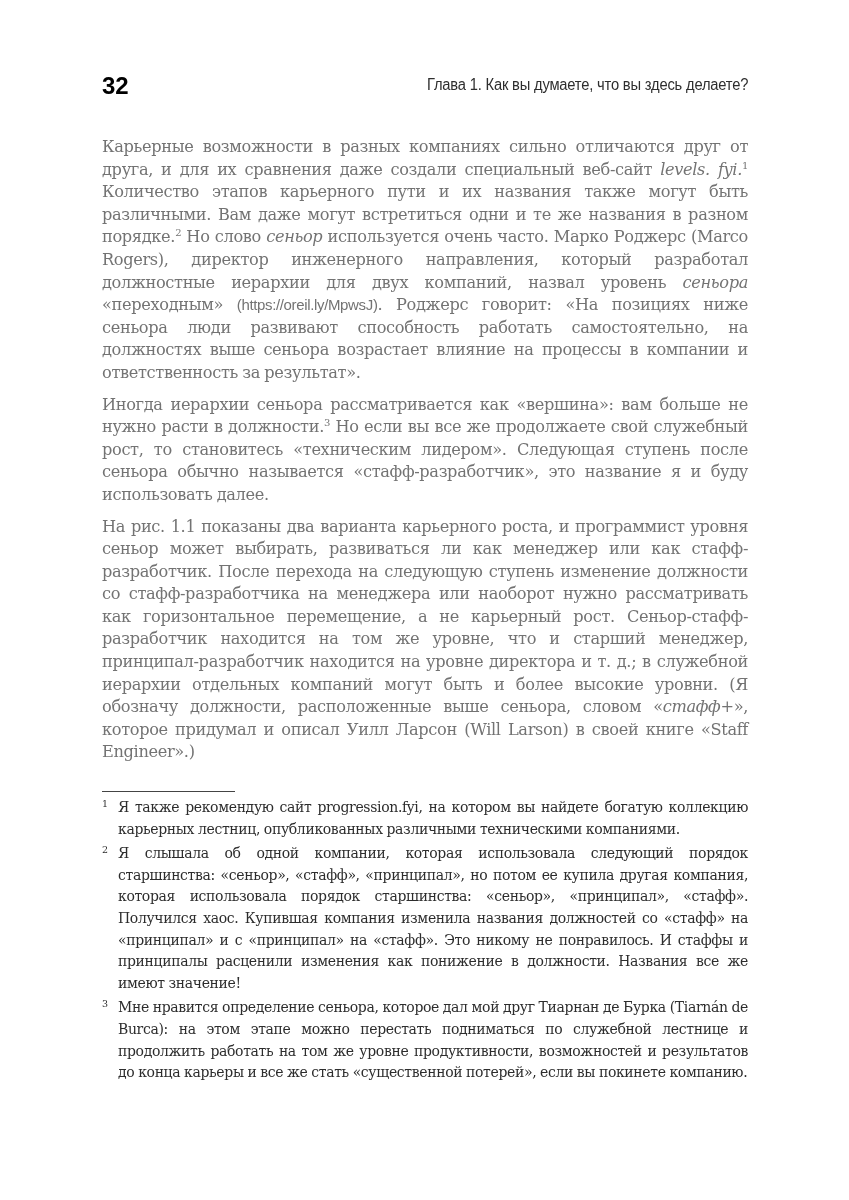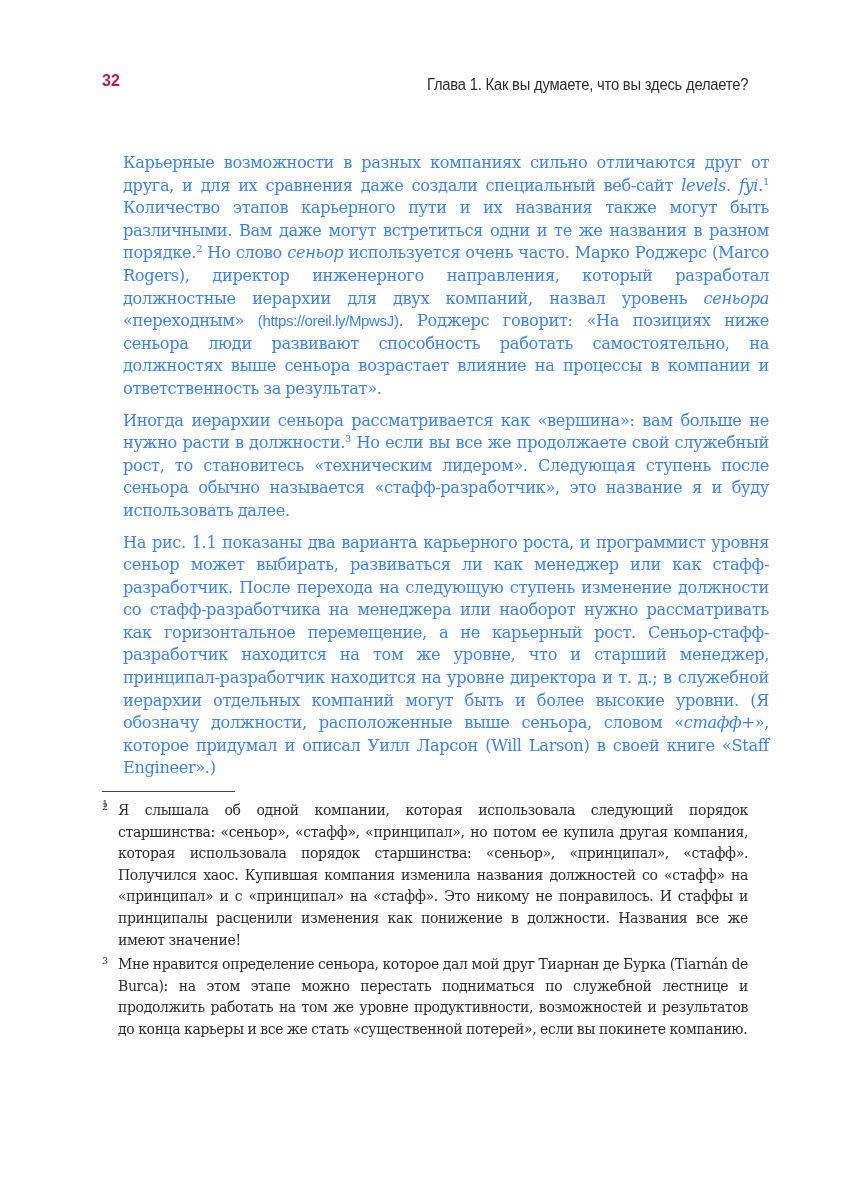--- a/index.html
+++ b/index.html
@@ -25,47 +25,46 @@
       top: 72px;
       left: 0;
       width: 646px;
       height: 30px;
       font-family: "Liberation Sans", "DejaVu Sans", sans-serif;
     }
     .page-number {
       position: absolute;
       left: 0;
       top: 0;
-      font-size: 16px;
+      font-size: 24px;
       font-weight: bold;
-      color: #be185d;
+      color: #000000;
     }
     .chapter-title {
       position: absolute;
       right: 0;
       top: 4px;
       font-size: 16px;
       color: #2e2e2e;
       letter-spacing: -0.2px;
       transform: scaleX(0.92);
       transform-origin: right center;
       white-space: nowrap;
     }
     .body-text {
       position: absolute;
-      top: 152px;
+      top: 136px;
       left: 0;
       width: 646px;
       font-family: "DejaVu Serif", "Liberation Serif", serif;
       font-size: 16.2px;
       line-height: 22.6px;
-      color: #3b82f6;
+      color: #737373;
       text-align: justify;
       hyphens: manual;
-      margin-left: 21px;
     }
     .body-text p {
       margin: 0 0 9px 0;
       letter-spacing: -0.35px;
       word-spacing: -0.5px;
     }
     .body-text .it { font-style: italic; }
     .url {
       font-family: "Liberation Sans", "DejaVu Sans", sans-serif;
       font-size: 15px;
@@ -124,20 +123,21 @@
     <p><span>Иногда иерархии сеньора рассматривается как «вершина»: вам больше не нужно расти в должности.</span><sup>3</sup><span> Но если вы все же продолжаете свой служебный рост, то становитесь «техническим лидером». Следующая ступень после сеньора обычно называется «стафф-разработчик», это название я и буду использовать далее.</span></p>
 
     <p><span>На рис. 1.1 показаны два варианта карьерного роста, и программист уровня сеньор может выбирать, развиваться ли как менеджер или как стафф-разработчик. После перехода на следующую ступень изменение должности со стафф-разработчика на менеджера или наоборот нуж­но рассматривать как горизонтальное перемещение, а не карьерный рост. Сеньор-стафф-разработчик находится на том же уровне, что и старший менеджер, принципал-разработчик находится на уровне директора и т. д.; в служебной иерархии отдельных компаний могут быть и более высокие уровни. (Я обозначу должности, расположенные выше сеньора, словом «</span><span class="it">стафф+</span><span>», которое придумал и описал Уилл Ларсон (Will Larson) в своей книге «Staff Engineer».)</span></p>
   </div>
 
   <div class="footnote-rule"></div>
 
   <div class="footnotes">
     <div class="footnote">
       <span class="fn-mark">1</span>
+      <span>Я также рекомендую сайт progression.fyi, на котором вы найдете богатую коллекцию карьерных лестниц, опубликованных различными техническими компаниями.</span>
     </div>
     <div class="footnote">
       <span class="fn-mark">2</span>
       <span>Я слышала об одной компании, которая использовала следующий порядок старшинства: «сеньор», «стафф», «принципал», но потом ее купила другая компания, которая использовала порядок старшинства: «сеньор», «прин­ципал», «стафф». Получился хаос. Купившая компания изменила названия должностей со «стафф» на «принципал» и с «принципал» на «стафф». Это никому не понравилось. И стаффы и принципалы расценили изменения как понижение в должности. Названия все же имеют значение!</span>
     </div>
     <div class="footnote">
       <span class="fn-mark">3</span>
       <span>Мне нравится определение сеньора, которое дал мой друг Тиарнан де Бурка (Tiarnán de Burca): на этом этапе можно перестать подниматься по служебной лестнице и продолжить работать на том же уровне продуктивности, воз­можностей и результатов до конца карьеры и все же стать «существенной потерей», если вы покинете компанию.</span>
     </div>
   </div>

